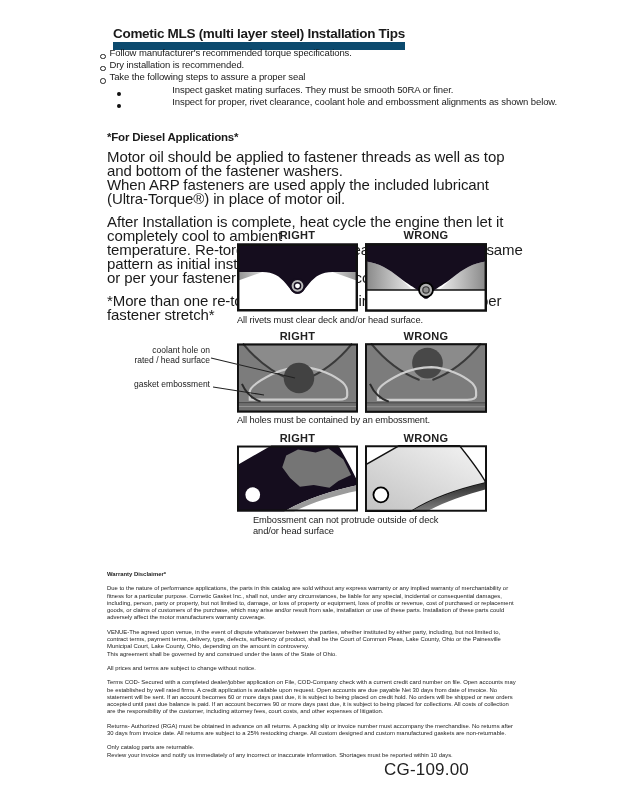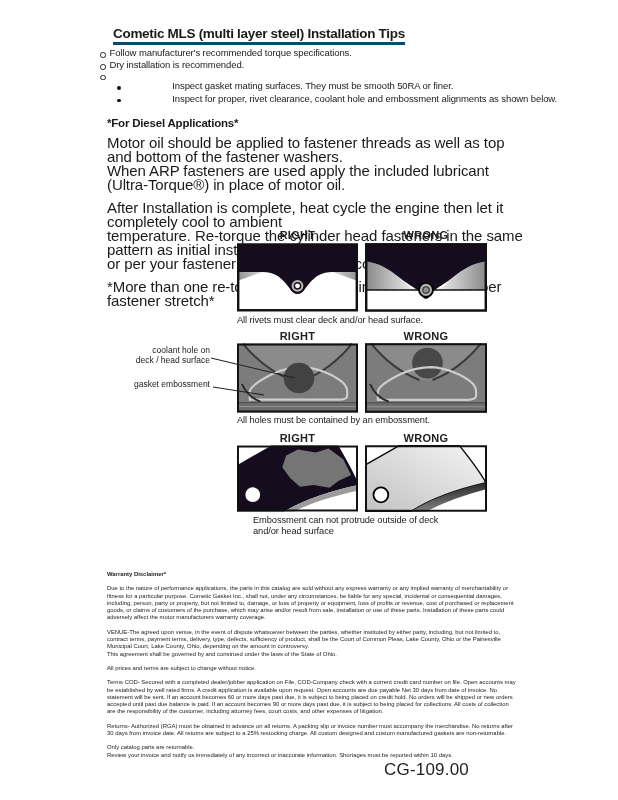--- a/index.html
+++ b/index.html
@@ -7,39 +7,39 @@
     position:relative;width:618px;height:800px;background:#ffffff;
     font-family:"Liberation Sans","DejaVu Sans",sans-serif;color:#1a1a1a;
     overflow:hidden;
   }
   .abs{position:absolute;}
   .pre{white-space:pre-line;}
 
   
   #title{
     left:113px;top:26px;font-size:13.5px;font-weight:bold;letter-spacing:-0.3px;
-    border-bottom:3px solid #0c4a6e;padding-bottom:1px;
+    border-bottom:8px solid #0c4a6e;padding-bottom:1px;
   }
 
   
   #tips{left:100px;top:47px;font-size:9.5px;letter-spacing:-0.1px;}
-  .tip-row{display:flex;align-items:center;line-height:12.2px;}
+  .tip-row{display:flex;align-items:flex-end;line-height:12.2px;}
   .tip-row.sub{margin-left:17px;gap:48px;}
   .marker-circle{
     flex:0 0 auto;width:3.5px;height:3.5px;border:1px solid #222;border-radius:50%;
     margin:3.5px 4px 0 0;
   }
   .marker-dot{
     flex:0 0 auto;width:3.8px;height:3.8px;background:#111;border-radius:50%;
     margin:3.6px 3.5px 0 0;
   }
 
   
   #diesel{left:107px;top:115px;width:418px;}
-  #diesel h2{font-size:11.5px;font-weight:bold;margin:2px 0 7px 0;letter-spacing:-0.2px;}
+  #diesel h2{font-size:11.5px;font-weight:bold;margin:16px 0 7px 0;letter-spacing:-0.2px;}
   #diesel p{font-size:15px;line-height:14px;margin:0 0 9px 0;letter-spacing:-0.1px;}
 
   
   .fig-head{width:121px;text-align:center;font-size:11px;font-weight:bold;letter-spacing:0.3px;color:#222;}
   .fig-caption{font-size:9.3px;letter-spacing:-0.1px;line-height:10.5px;color:#1a1a1a;}
   .panel{display:block;}
   .fig-label{font-size:8.5px;line-height:9.5px;text-align:right;width:100px;color:#1a1a1a;}
   #leader-lines{pointer-events:none;z-index:3;}
 
   
@@ -61,20 +61,21 @@
     <div class="tip-row">
       <span class="marker-circle"></span>
       <span>Follow manufacturer's recommended torque specifications.</span>
     </div>
     <div class="tip-row">
       <span class="marker-circle"></span>
       <span>Dry installation is recommended.</span>
     </div>
     <div class="tip-row">
       <span class="marker-circle"></span>
+      <span>Take the following steps to assure a proper seal</span>
     </div>
     <div class="tip-row sub">
       <span class="marker-dot"></span>
       <span>Inspect gasket mating surfaces.  They must be smooth 50RA or finer.</span>
     </div>
     <div class="tip-row sub">
       <span class="marker-dot"></span>
       <span>Inspect for proper, rivet clearance, coolant hole and embossment alignments as shown below.</span>
     </div>
   </div>
@@ -132,21 +133,21 @@
     <circle cx="61.5" cy="47" r="3.2" fill="#8e8e8e" stroke="#333" stroke-width="1.2"></circle>
     <rect x="1.2" y="1.2" width="120.6" height="66.6" fill="none" stroke="#111" stroke-width="2.5"></rect>
   </svg>
 
   <div class="abs fig-caption" style="left:237px;top:315px;">All rivets must clear deck and/or head surface.</div>
 
   <div class="abs fig-head" style="left:237px;top:330px;">RIGHT</div>
   <div class="abs fig-head" style="left:365px;top:330px;width:122px;">WRONG</div>
 
   <div class="abs fig-label pre" style="left:110px;top:346px;">coolant hole on
-deck / head surface</div>
+rated / head surface</div>
   <div class="abs fig-label" style="left:110px;top:380px;">gasket embossment</div>
 
   <svg id="leader-lines" class="abs" style="left:203px;top:348px;" width="100" height="55" viewBox="0 0 100 55">
     <line x1="8" y1="10" x2="92" y2="30" stroke="#222" stroke-width="1.1"></line>
     <line x1="10" y1="39" x2="61" y2="47" stroke="#222" stroke-width="1.1"></line>
   </svg>
 
   <svg class="abs panel" style="left:237px;top:343px;" width="121" height="70" viewBox="0 0 123 70">
     <rect x="0" y="0" width="123" height="70" fill="#7c7c7c"></rect>
     <path d="M6,0 H117 C104,16 86,30 68,37 L55,37 C37,30 19,16 6,0 Z" fill="#8b8b8b"></path>

